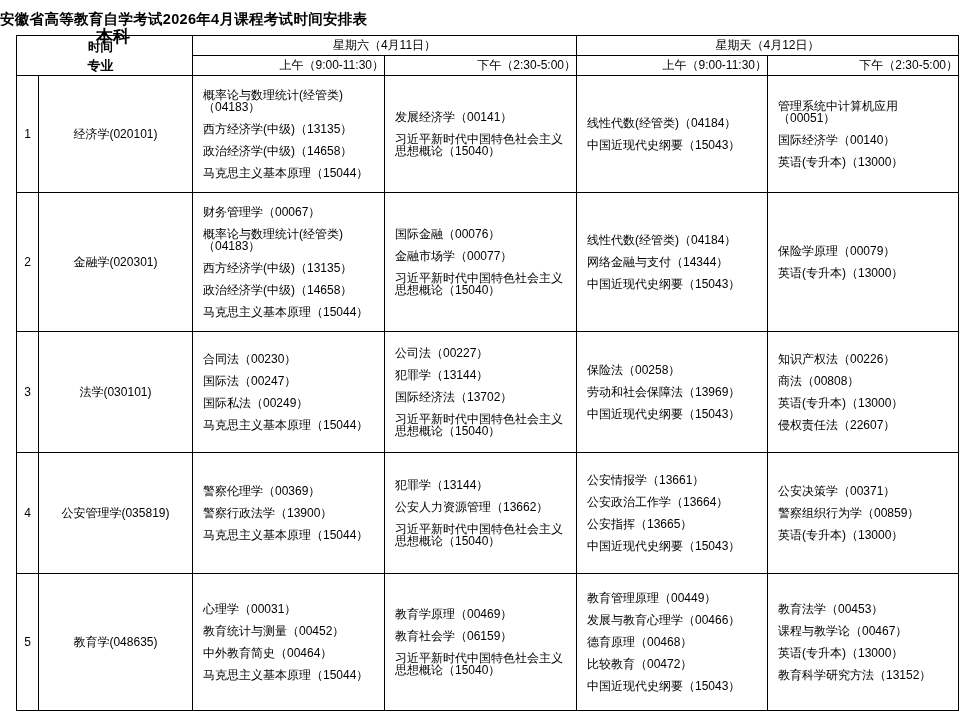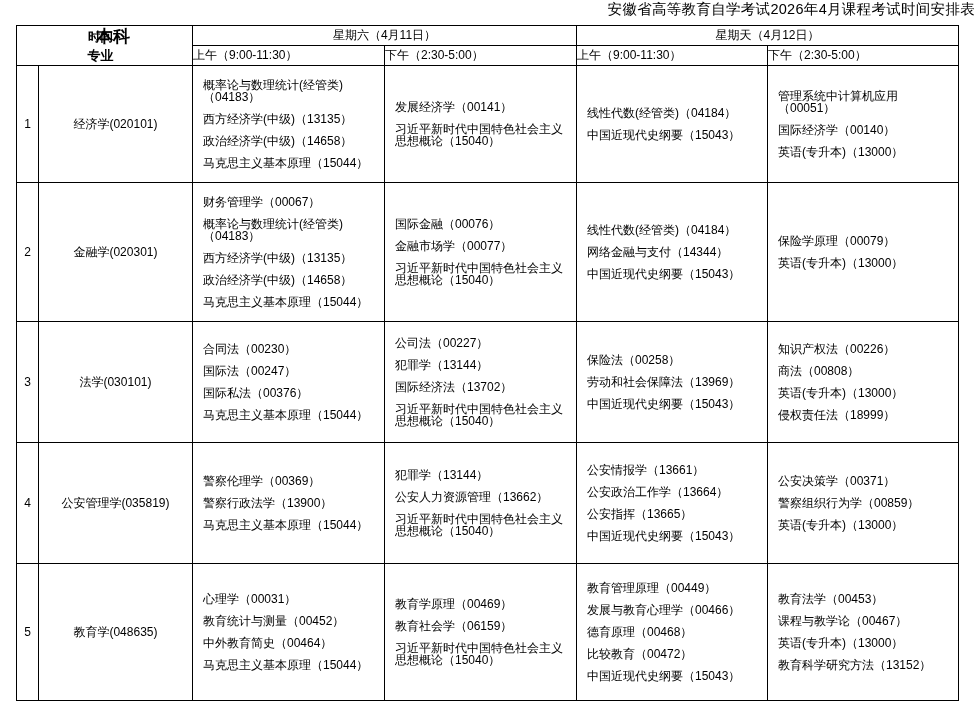--- a/index.html
+++ b/index.html
@@ -15,23 +15,24 @@
     position: relative;
     overflow: hidden;
   }
   .page {
     width: 975px;
     height: 714px;
     position: relative;
     box-sizing: border-box;
   }
   .title {
-    text-align: right;
+    text-align: left;
     font-size: 14.5px;
-    font-weight: normal;
+    font-weight: bold;
+    padding-top: 10px;
     padding-bottom: 6px;
     letter-spacing: 0.3px;
   }
   .corner-label {
     position: absolute;
     left: 96px;
     top: 25px;
     font-size: 17px;
     font-weight: bold;
   }
@@ -49,21 +50,21 @@
     font-weight: normal;
   }
   .hdr-day {
     text-align: center;
     font-weight: bold;
     font-size: 12.5px;
     height: 16px;
     padding: 1px 0;
   }
   .hdr-slot {
-    text-align: left;
+    text-align: right;
     font-weight: bold;
     font-size: 12.5px;
     height: 16px;
     padding: 1px 0;
   }
   .corner-cell {
     position: relative;
     padding: 0;
     width: 176px;
   }
@@ -203,39 +204,39 @@
             <div class="c">英语(专升本)（13000）</div>
           </td>
       </tr>
 
       <tr class="row-law">
         <td class="idx">3</td>
         <td class="major">法学(030101)</td>
         <td class="courses">
             <div class="c">合同法（00230）</div>
             <div class="c">国际法（00247）</div>
-            <div class="c">国际私法（00376）</div>
+            <div class="c">国际私法（00249）</div>
             <div class="c">马克思主义基本原理（15044）</div>
           </td>
         <td class="courses">
             <div class="c">公司法（00227）</div>
             <div class="c">犯罪学（13144）</div>
             <div class="c">国际经济法（13702）</div>
             <div class="c">习近平新时代中国特色社会主义思想概论（15040）</div>
           </td>
         <td class="courses">
             <div class="c">保险法（00258）</div>
             <div class="c">劳动和社会保障法（13969）</div>
             <div class="c">中国近现代史纲要（15043）</div>
           </td>
         <td class="courses">
             <div class="c">知识产权法（00226）</div>
             <div class="c">商法（00808）</div>
             <div class="c">英语(专升本)（13000）</div>
-            <div class="c">侵权责任法（18999）</div>
+            <div class="c">侵权责任法（22607）</div>
           </td>
       </tr>
 
       <tr class="row-pub">
         <td class="idx">4</td>
         <td class="major">公安管理学(035819)</td>
         <td class="courses">
             <div class="c">警察伦理学（00369）</div>
             <div class="c">警察行政法学（13900）</div>
             <div class="c">马克思主义基本原理（15044）</div>

